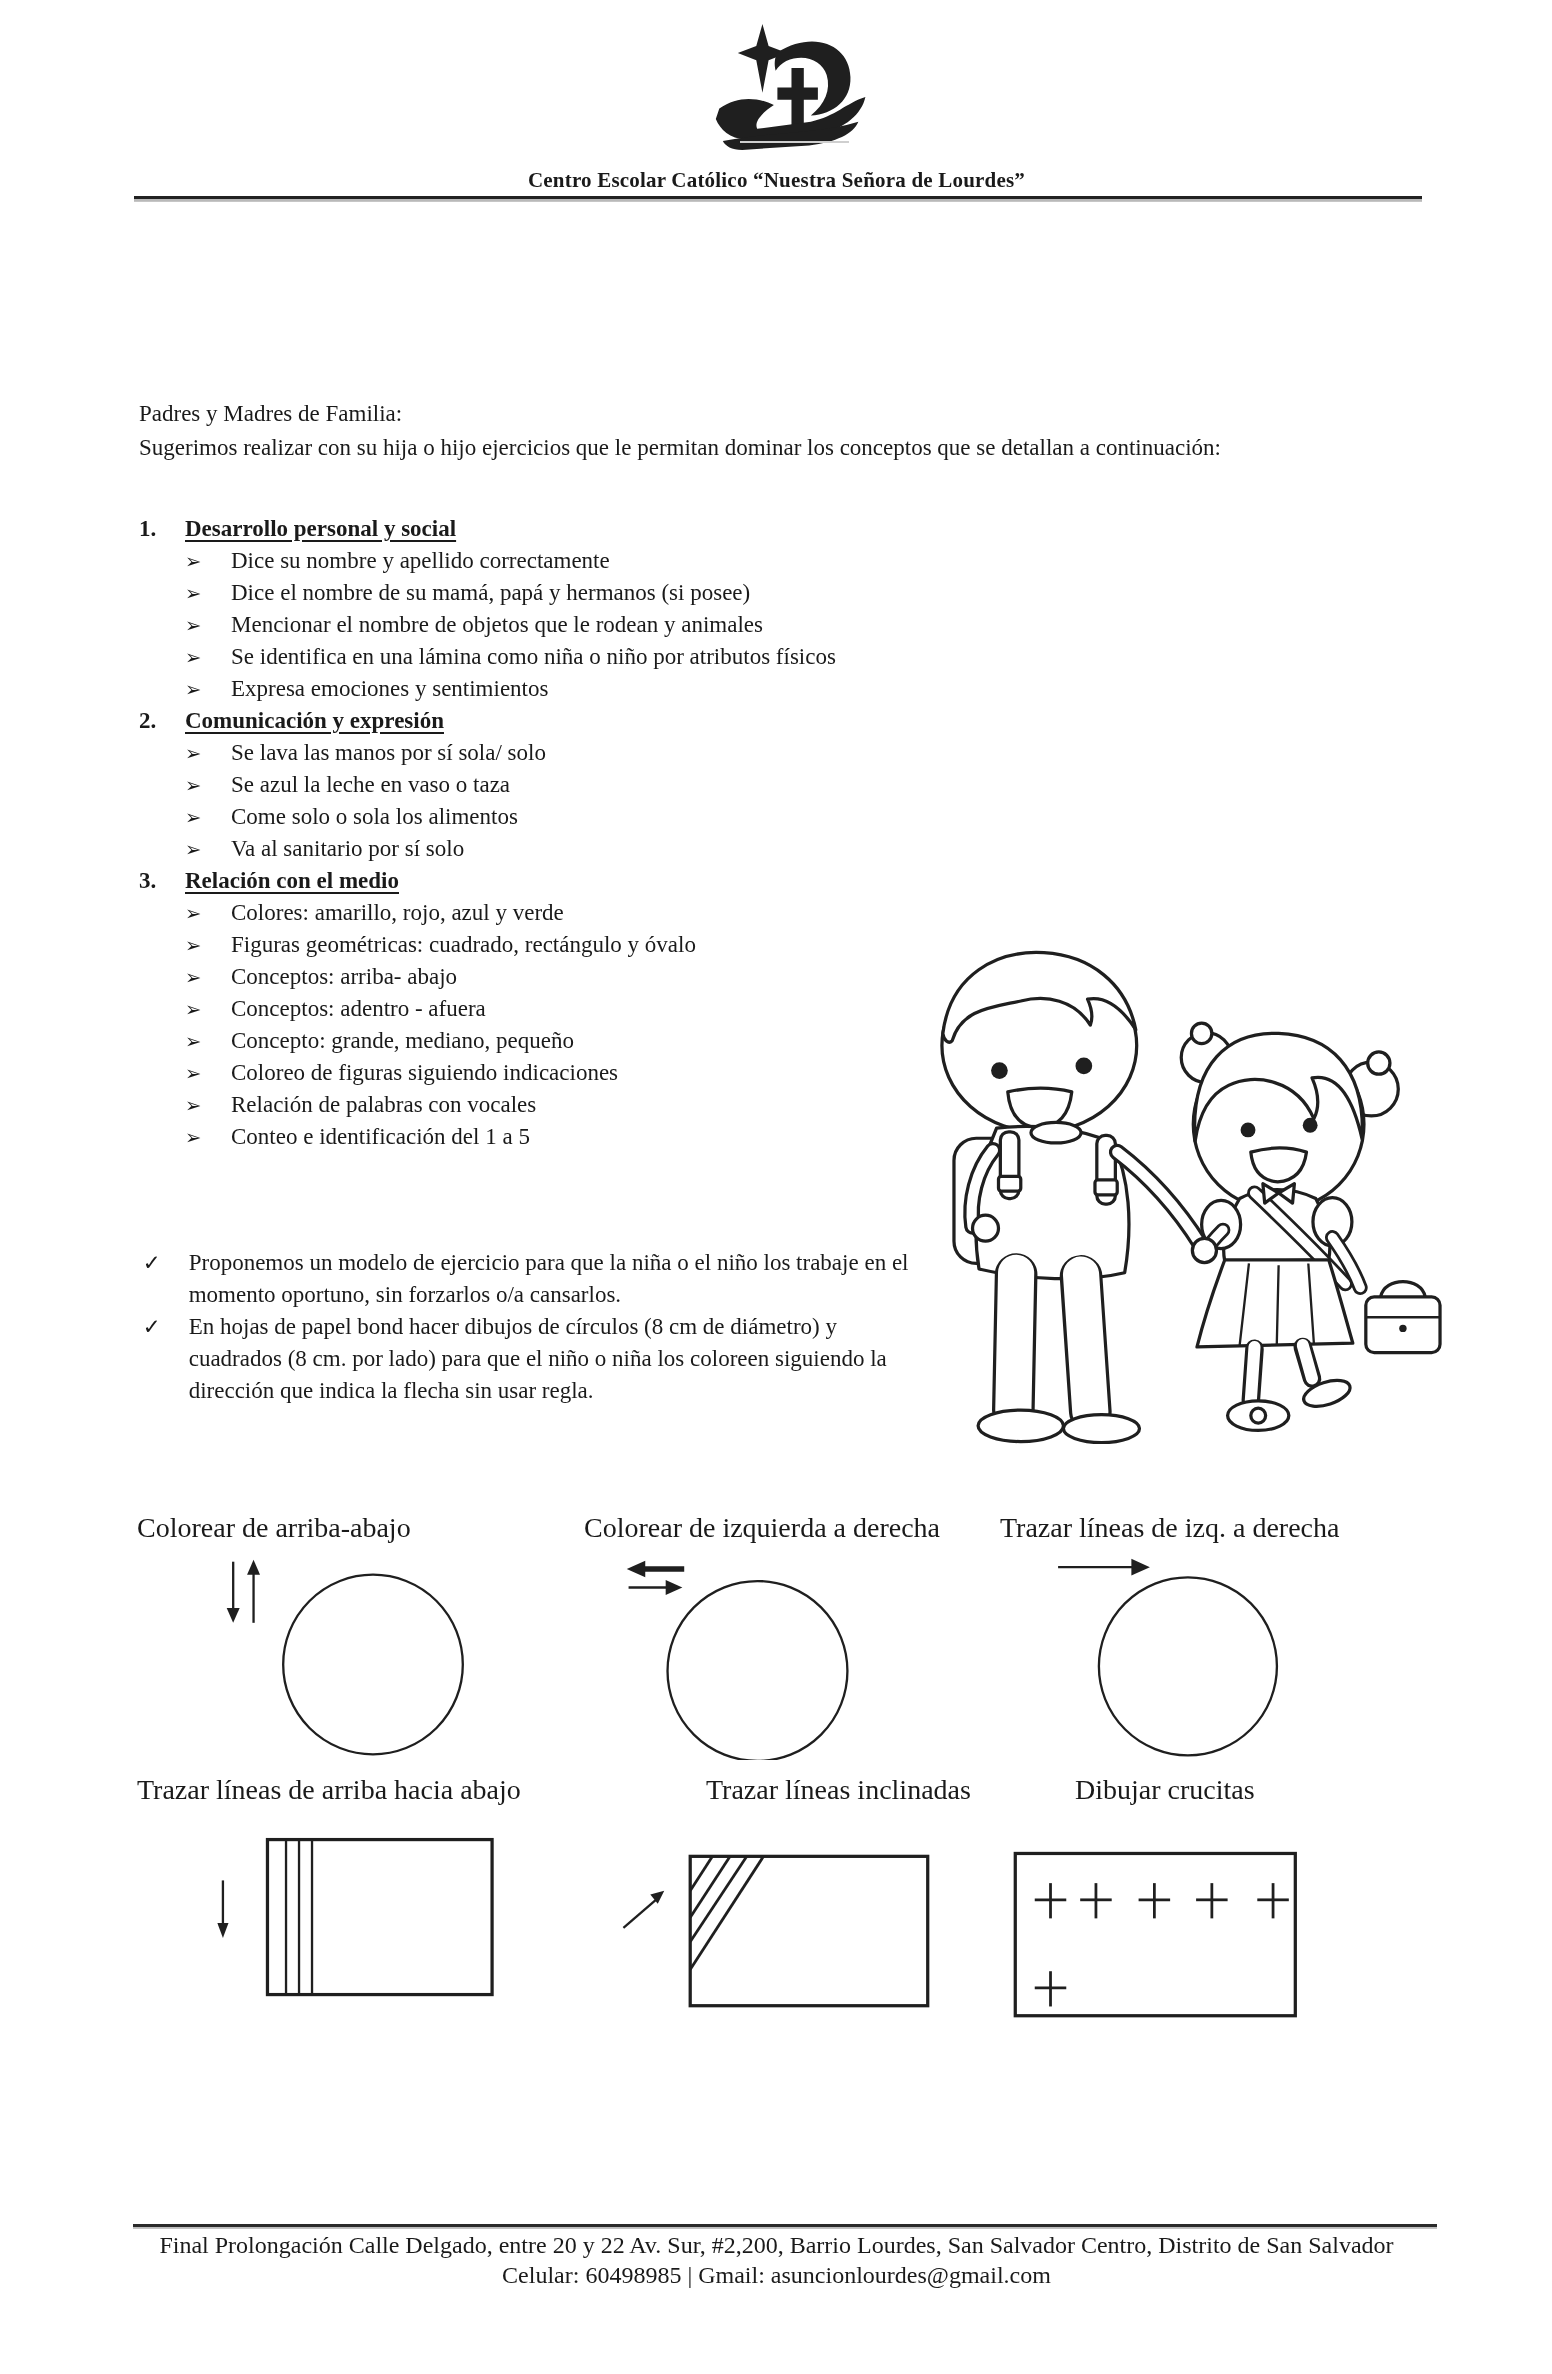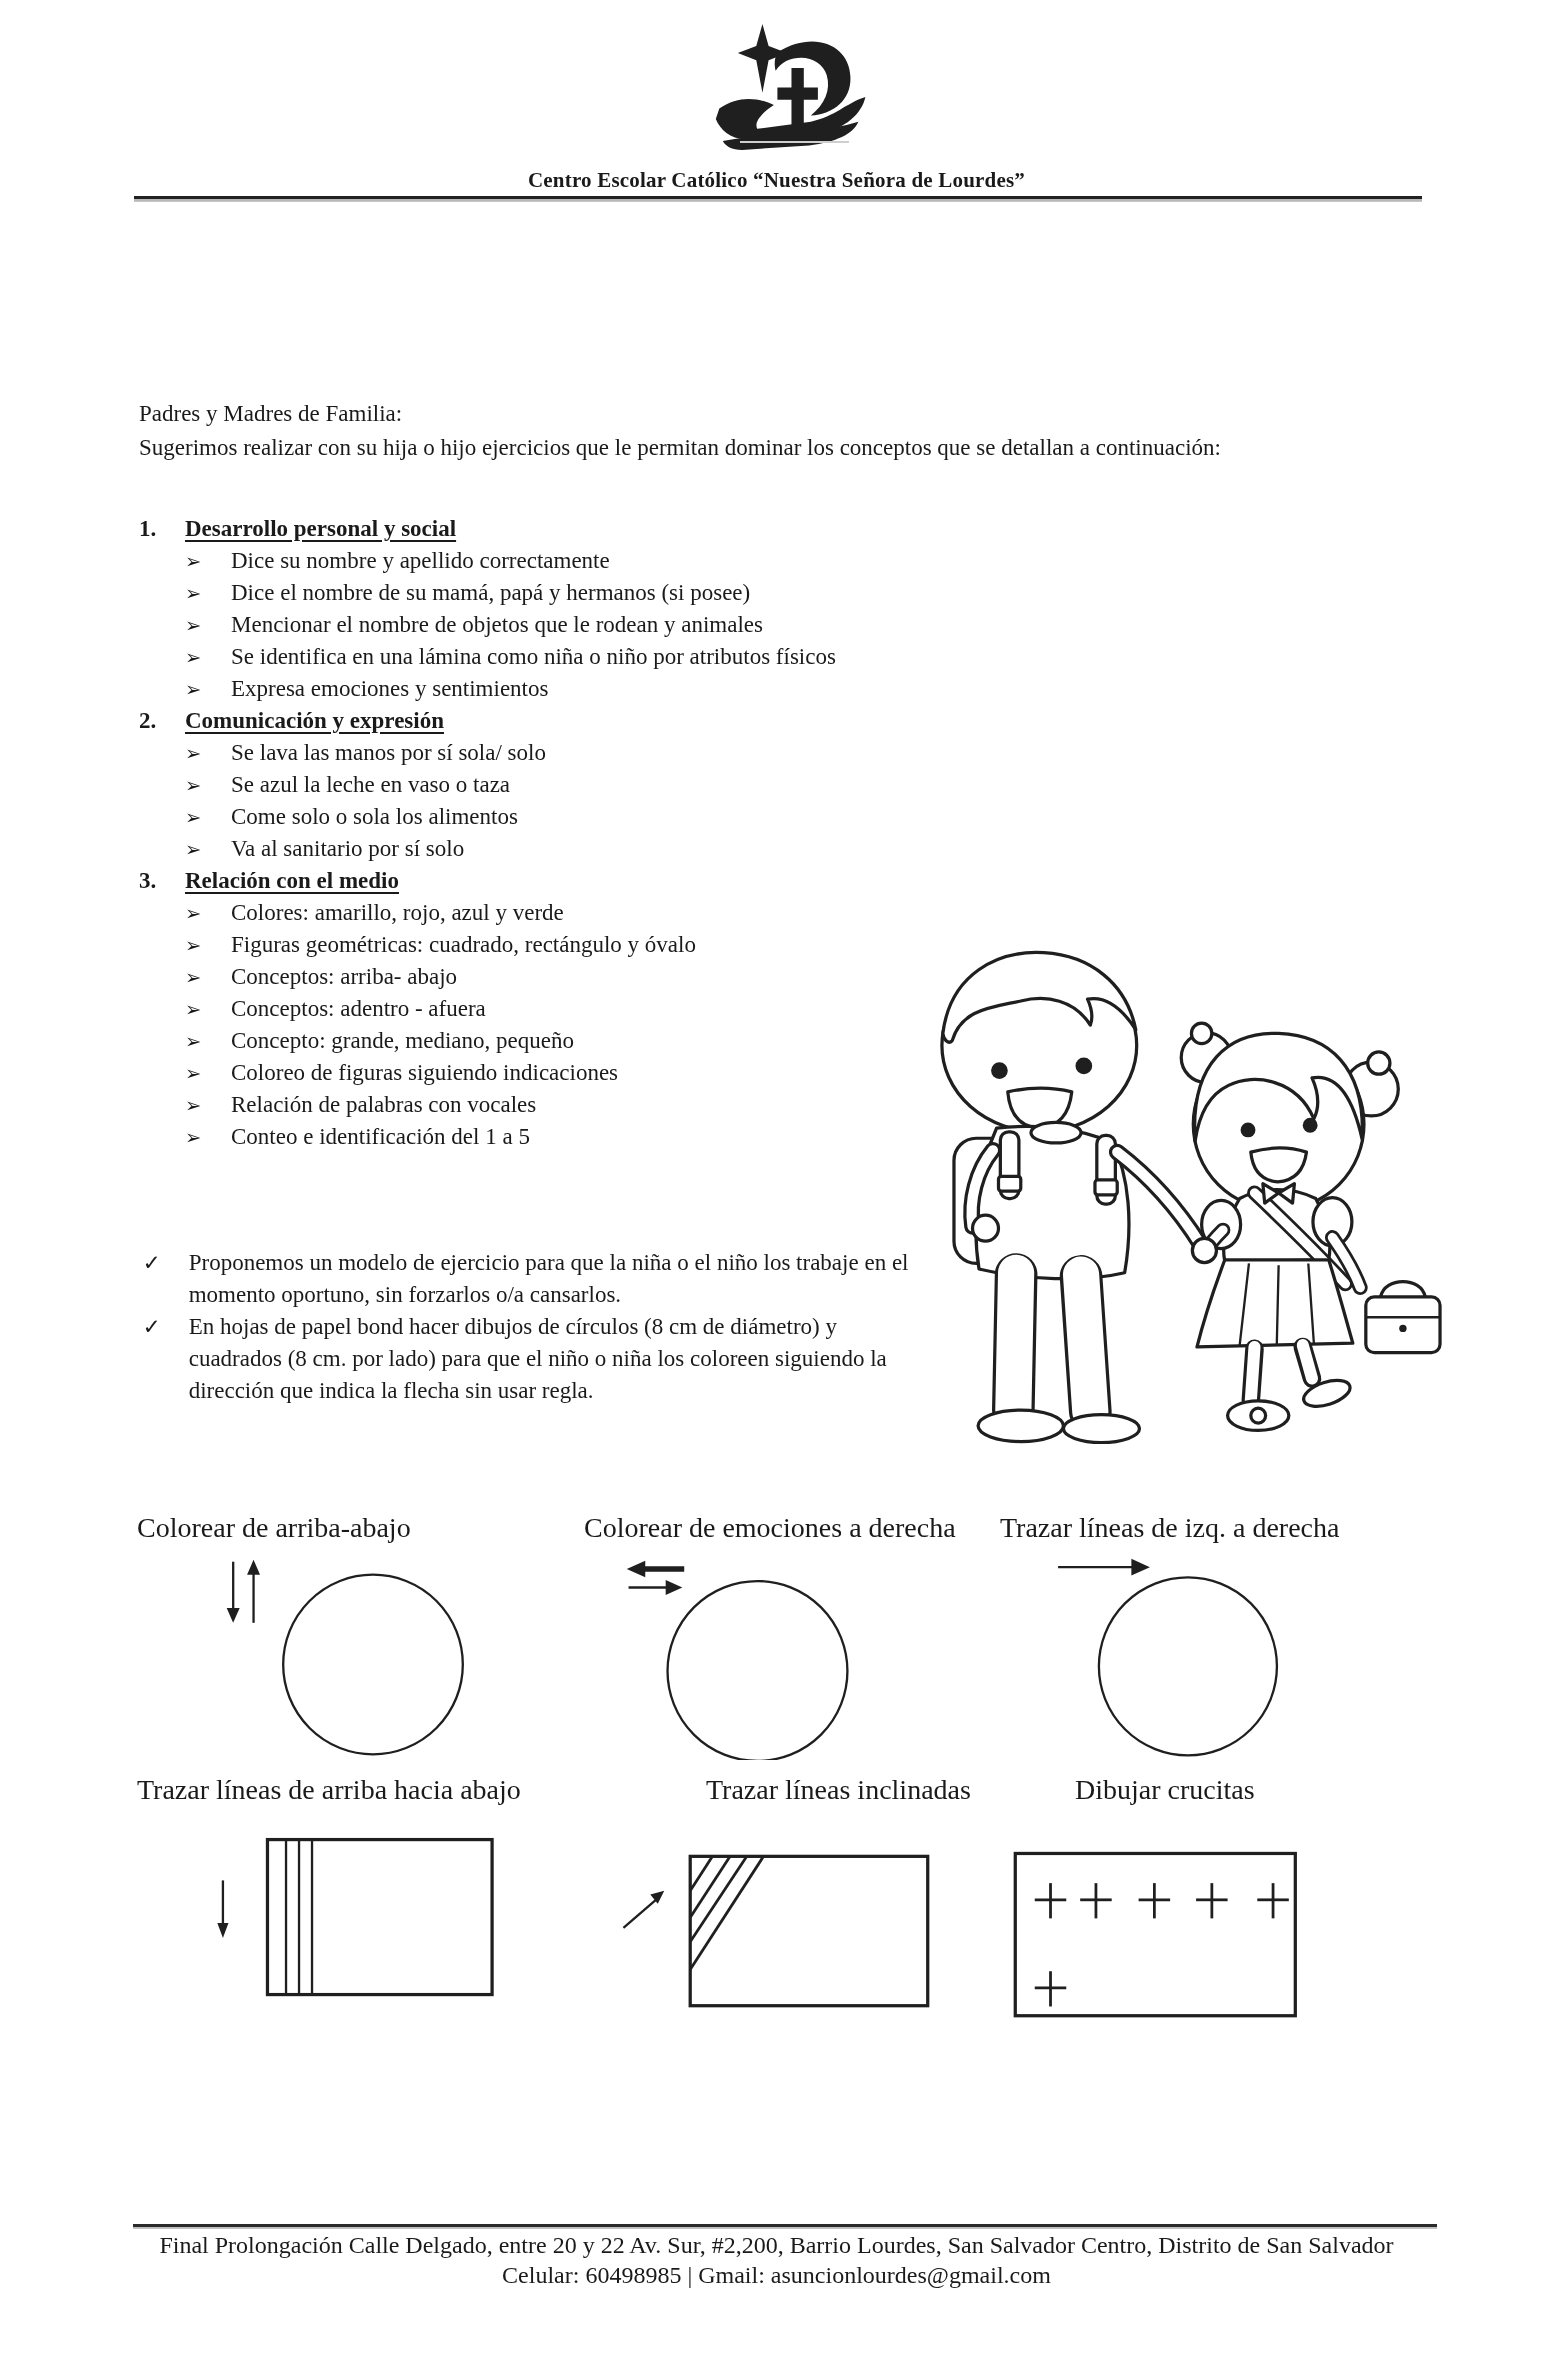--- a/index.html
+++ b/index.html
@@ -224,21 +224,21 @@
     <ellipse class="sh" cx="356" cy="504" rx="33" ry="16"></ellipse>
     <circle class="sh" cx="356" cy="504" r="8"></circle>
     <ellipse class="sh" cx="430" cy="480" rx="26" ry="12" transform="rotate(-18 430 480)"></ellipse>
     <path class="ln" d="M 488 376 C 492 354 532 354 536 376"></path>
     <rect class="sh" x="472" y="376" width="80" height="60" rx="9"></rect>
     <line class="thin" x1="472" y1="398" x2="552" y2="398"></line>
     <circle class="ink" cx="512" cy="410" r="4"></circle>
   </svg>
 
   <div class="caption" style="left:137px; top:1512px;">Colorear de arriba-abajo</div>
-  <div class="caption" style="left:584px; top:1512px;">Colorear de emociones a derecha</div>
+  <div class="caption" style="left:584px; top:1512px;">Colorear de izquierda a derecha</div>
   <div class="caption" style="left:1000px; top:1512px;">Trazar líneas de izq. a derecha</div>
 
   <svg class="drw" style="left:223px; top:1556px;" width="250" height="204" viewBox="0 0 270 220">
     <line class="thin" x1="11" y1="6" x2="11" y2="58"></line>
     <polygon class="ink" points="4,56 18,56 11,72"></polygon>
     <line class="thin" x1="33" y1="72" x2="33" y2="18"></line>
     <polygon class="ink" points="26,20 40,20 33,4"></polygon>
     <circle class="thin" cx="162" cy="117" r="97" stroke-width="3"></circle>
   </svg>
 

